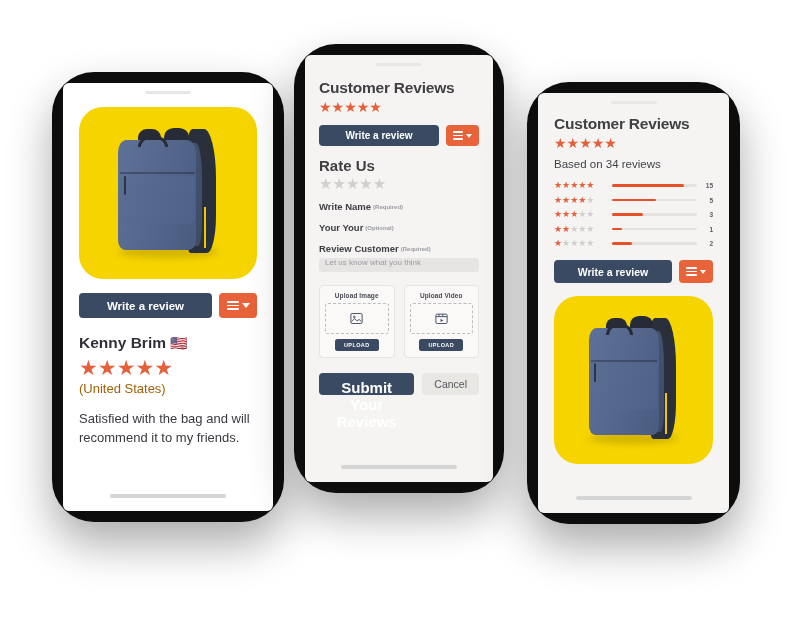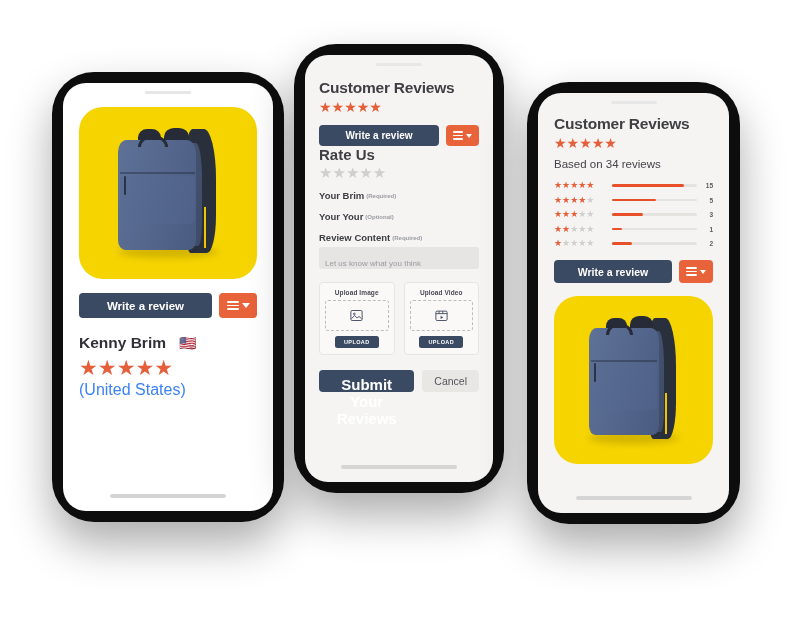--- a/index.html
+++ b/index.html
@@ -16,21 +16,21 @@
   
   .phone {
     position: absolute;
     background: #0d0d0d;
     border-radius: 42px;
     box-shadow: 0 22px 45px rgba(0,0,0,0.33);
   }
   .screen {
     position: absolute;
     inset: 11px;
-    border-radius: 23px;
+    border-radius: 6px;
     overflow: hidden;
   }
   .screen-inner {
     position: absolute;
     inset: 0;
     padding: 0 16px;
   }
   .notch {
     position: absolute;
     top: 8px; left: 50%;
@@ -184,51 +184,51 @@
   
   #phone-left .product { height: 172px; margin-top: 24px; }
   #phone-left .lb-btnrow { margin-top: 14px; }
   #phone-left .btn-primary { height: 25px; font-size: 11.5px; }
   #phone-left .btn-orange { width: 38px; height: 25px; }
   #phone-left .ham i { width: 12px; height: 1.8px; }
   .reviewer {
     margin-top: 16px;
     display: flex;
     align-items: center;
-    gap: 13px;
+    gap: 4px;
     font-size: 15.5px;
     font-weight: 700;
     color: #303038;
   }
   .flag { font-size: 14px; line-height: 1; }
   #phone-left .rv-stars { margin-top: 5px; font-size: 21px; letter-spacing: 0px; }
   .country {
     margin-top: 3px;
-    font-size: 16px;
-    color: #3b82f6;
+    font-size: 13px;
+    color: #a16207;
   }
   .review-body {
     margin-top: 14px;
     font-size: 13px;
     line-height: 1.45;
     color: #39393f;
   }
 
   
   #phone-mid .screen-inner { padding: 0 14px; }
   #phone-mid .hdr-title { margin-top: 24px; font-size: 15.5px; }
   #phone-mid .hdr-stars { margin-top: 3px; font-size: 14px; }
   #phone-mid .btn-row { margin-top: 11px; }
   #phone-mid .btn-primary { height: 21px; font-size: 10px; }
   #phone-mid .btn-orange { width: 33px; height: 21px; }
   #phone-mid .ham i { width: 10px; height: 1.5px; }
   #phone-mid .chev {
     border-left-width: 3.5px; border-right-width: 3.5px; border-top-width: 4.5px;
   }
-  .rate-us { font-size: 15px; font-weight: 600; color: #3f3f44; }
+  .rate-us { margin-top: 11px; font-size: 15px; font-weight: 600; color: #3f3f44; }
   .rate-stars { margin-top: 2px; font-size: 15px; }
   .field-label {
     margin-top: 10px;
     font-size: 9.5px;
     font-weight: 700;
     color: #3d3d44;
   }
   .field-label .req {
     font-size: 6px;
     font-weight: 700;
@@ -243,21 +243,21 @@
     border: none;
     border-radius: 3px;
     height: 16px;
     padding: 0 6px;
     font-family: inherit;
     font-size: 8px;
     color: #8d8d95;
     display: block;
   }
   .inp::placeholder { color: #9b9aa1; }
-  textarea.inp { height: 22px; padding-top: 12px; resize: none; }
+  textarea.inp { height: 14px; padding-top: 0; resize: none; }
 
   .uploads { margin-top: 13px; display: flex; gap: 9px; }
   .upload-card {
     flex: 1;
     background: #faf9f8;
     border: 1px solid #e7e5e2;
     border-radius: 4px;
     padding: 6px 5px 6px;
     text-align: center;
   }
@@ -386,20 +386,21 @@
 
         <div class="reviewer">
           <span>Kenny Brim</span>
           <span class="flag">🇺🇸</span>
         </div>
 
         <div class="stars rv-stars"><span class="s">★</span><span class="s">★</span><span class="s">★</span><span class="s">★</span><span class="s">★</span></div>
 
         <div class="country">(United States)</div>
 
+        <div class="review-body">Satisfied with the bag and will recommend it to my friends.</div>
 
       </div>
       <div class="homebar"></div>
     </div>
   </div>
 
   <div class="phone" id="phone-mid">
     <div class="screen">
       <div class="notch"></div>
       <div class="screen-inner">
@@ -416,29 +417,29 @@
                 <i></i>
               </span>
             <span class="chev"></span>
           </button>
         </div>
 
         <div class="rate-us">Rate Us</div>
         <div class="stars rate-stars"><span class="s off">★</span><span class="s off">★</span><span class="s off">★</span><span class="s off">★</span><span class="s off">★</span></div>
 
         <div class="field-label">
-          <span>Your Brim</span><span class="req">(Required)</span>
+          <span>Write Name</span><span class="req">(Required)</span>
         </div>
 
         <div class="field-label">
           <span>Your Your</span><span class="req">(Optional)</span>
         </div>
 
         <div class="field-label">
-          <span>Review Content</span><span class="req">(Required)</span>
+          <span>Review Customer</span><span class="req">(Required)</span>
         </div>
         <textarea class="inp" placeholder="Let us know what you think" style=""></textarea>
 
         <div class="uploads">
           <div class="upload-card">
             <div class="upload-title">Upload Image</div>
             <div class="dropzone">
               <svg width="15" height="15" viewBox="0 0 24 24" fill="none" stroke="#50566b" stroke-width="1.6">
                 <rect x="3" y="4" width="18" height="16" rx="2"></rect>
                 <circle cx="8.5" cy="9.5" r="1.4"></circle>

